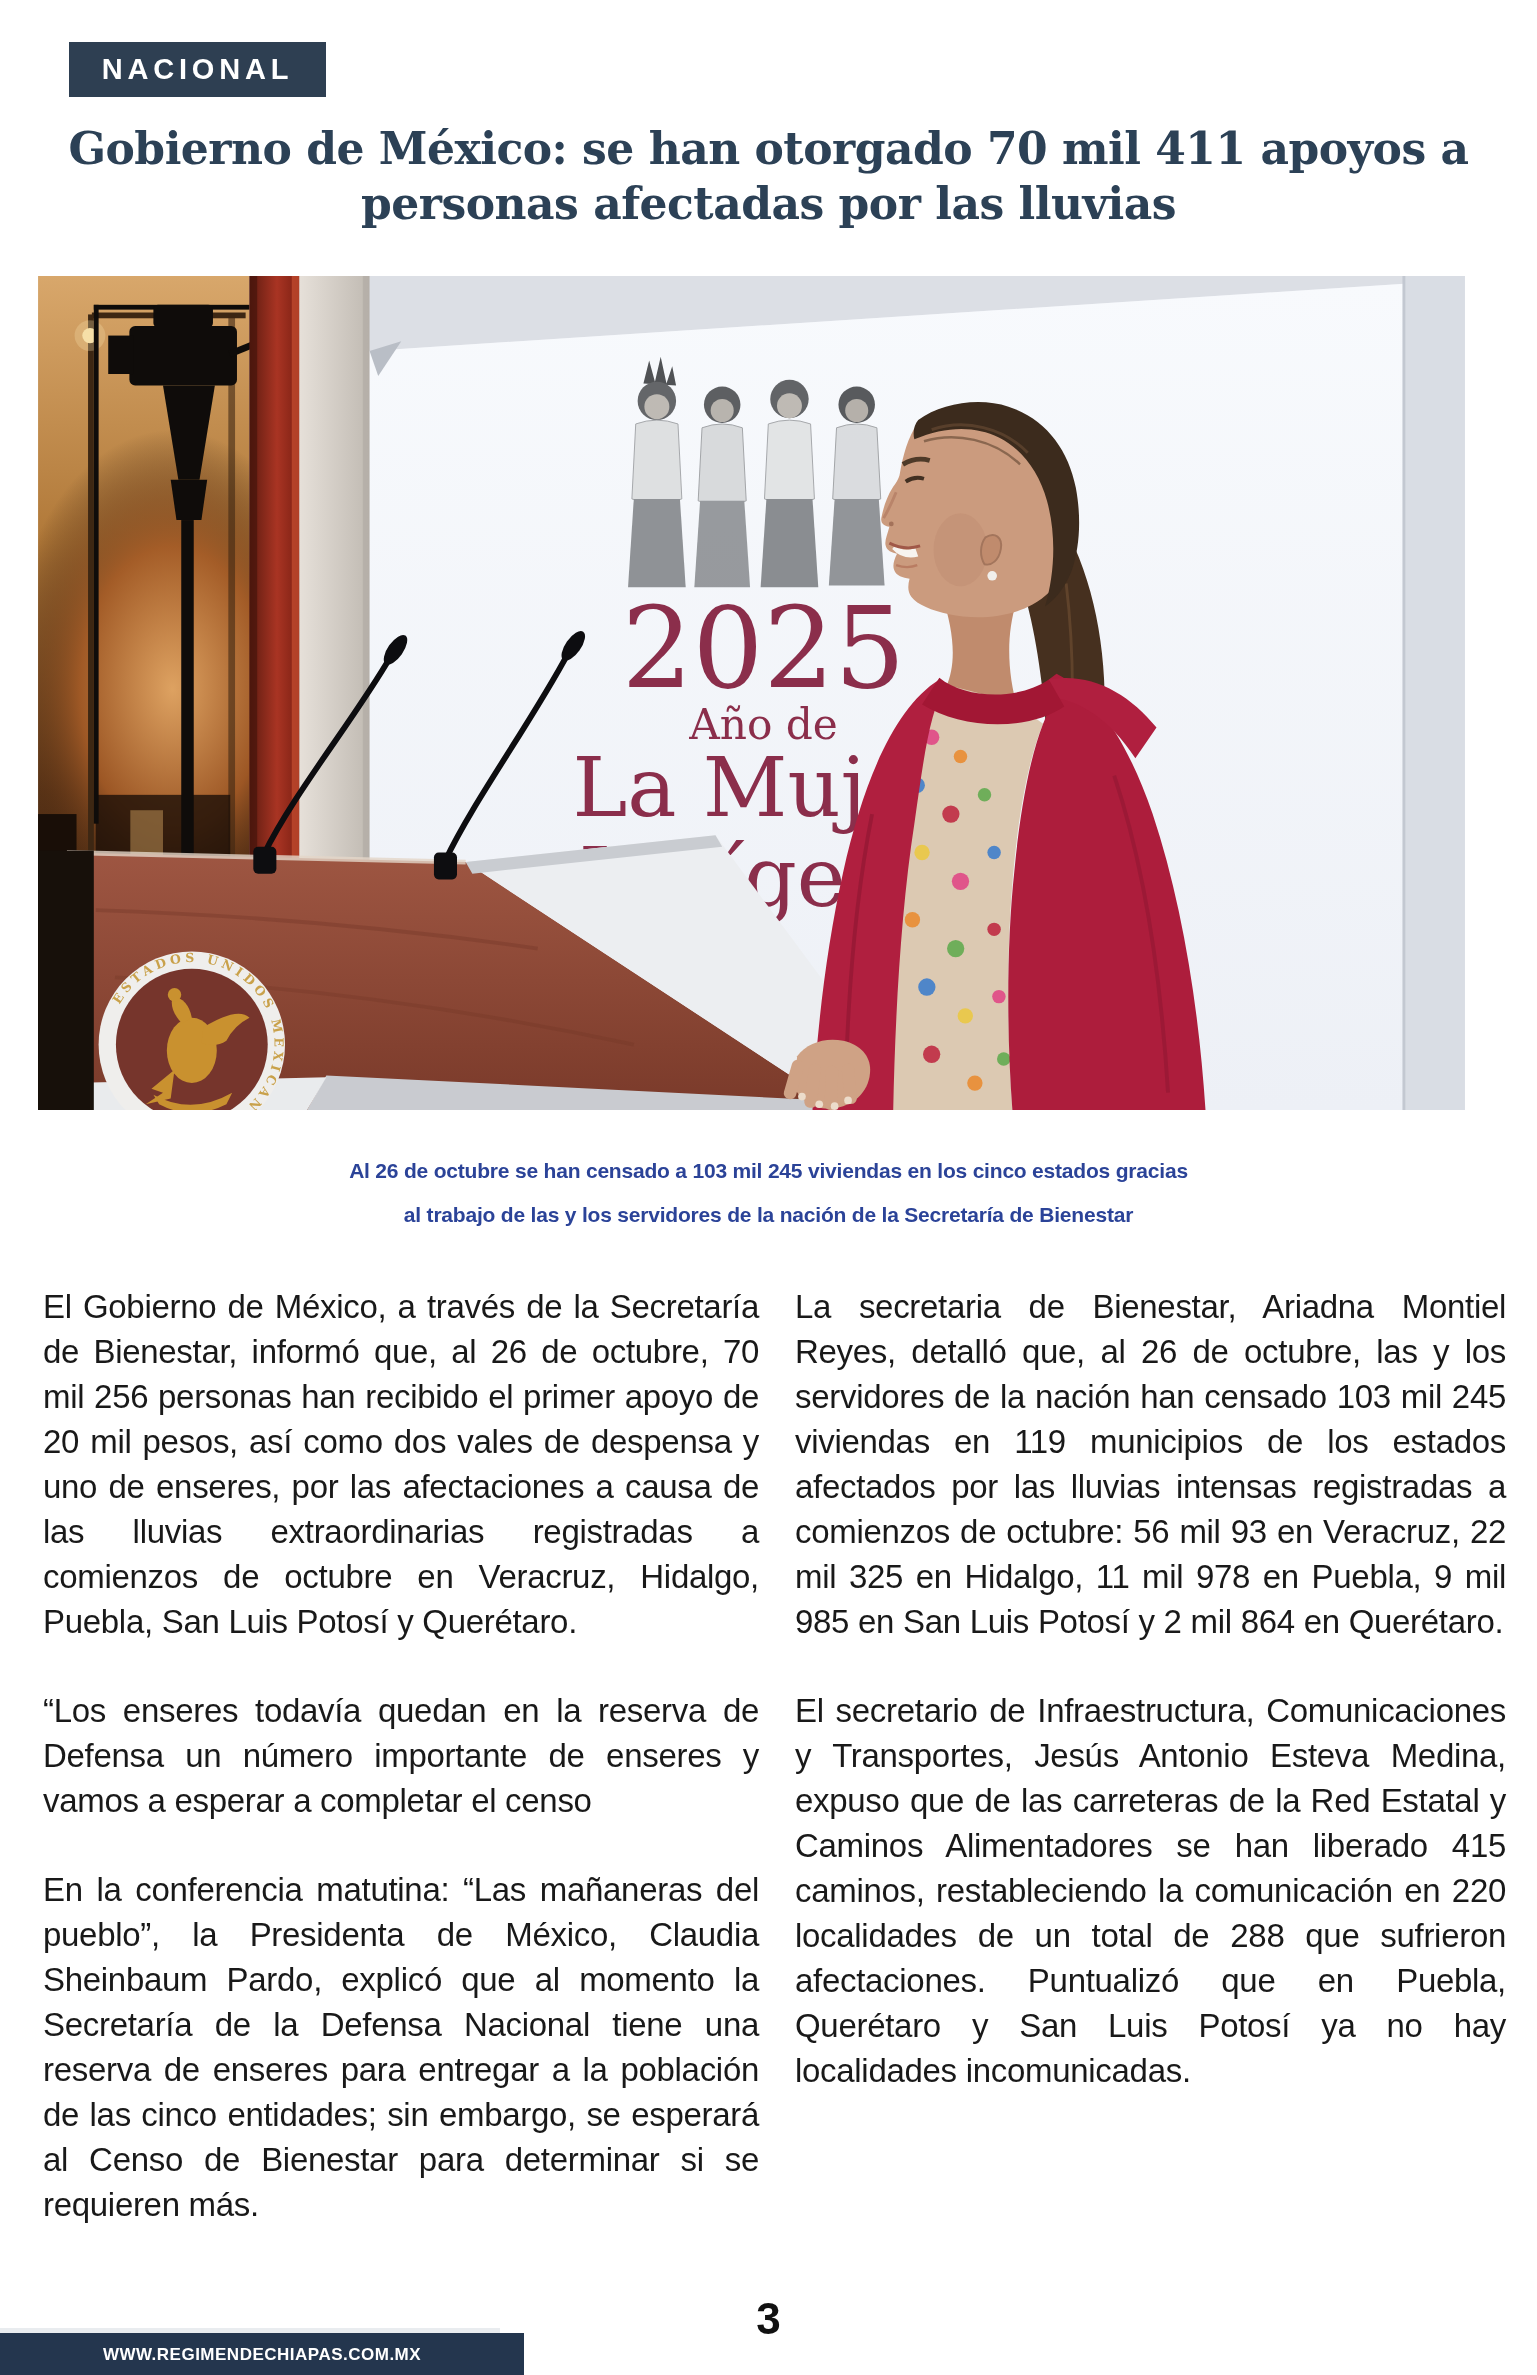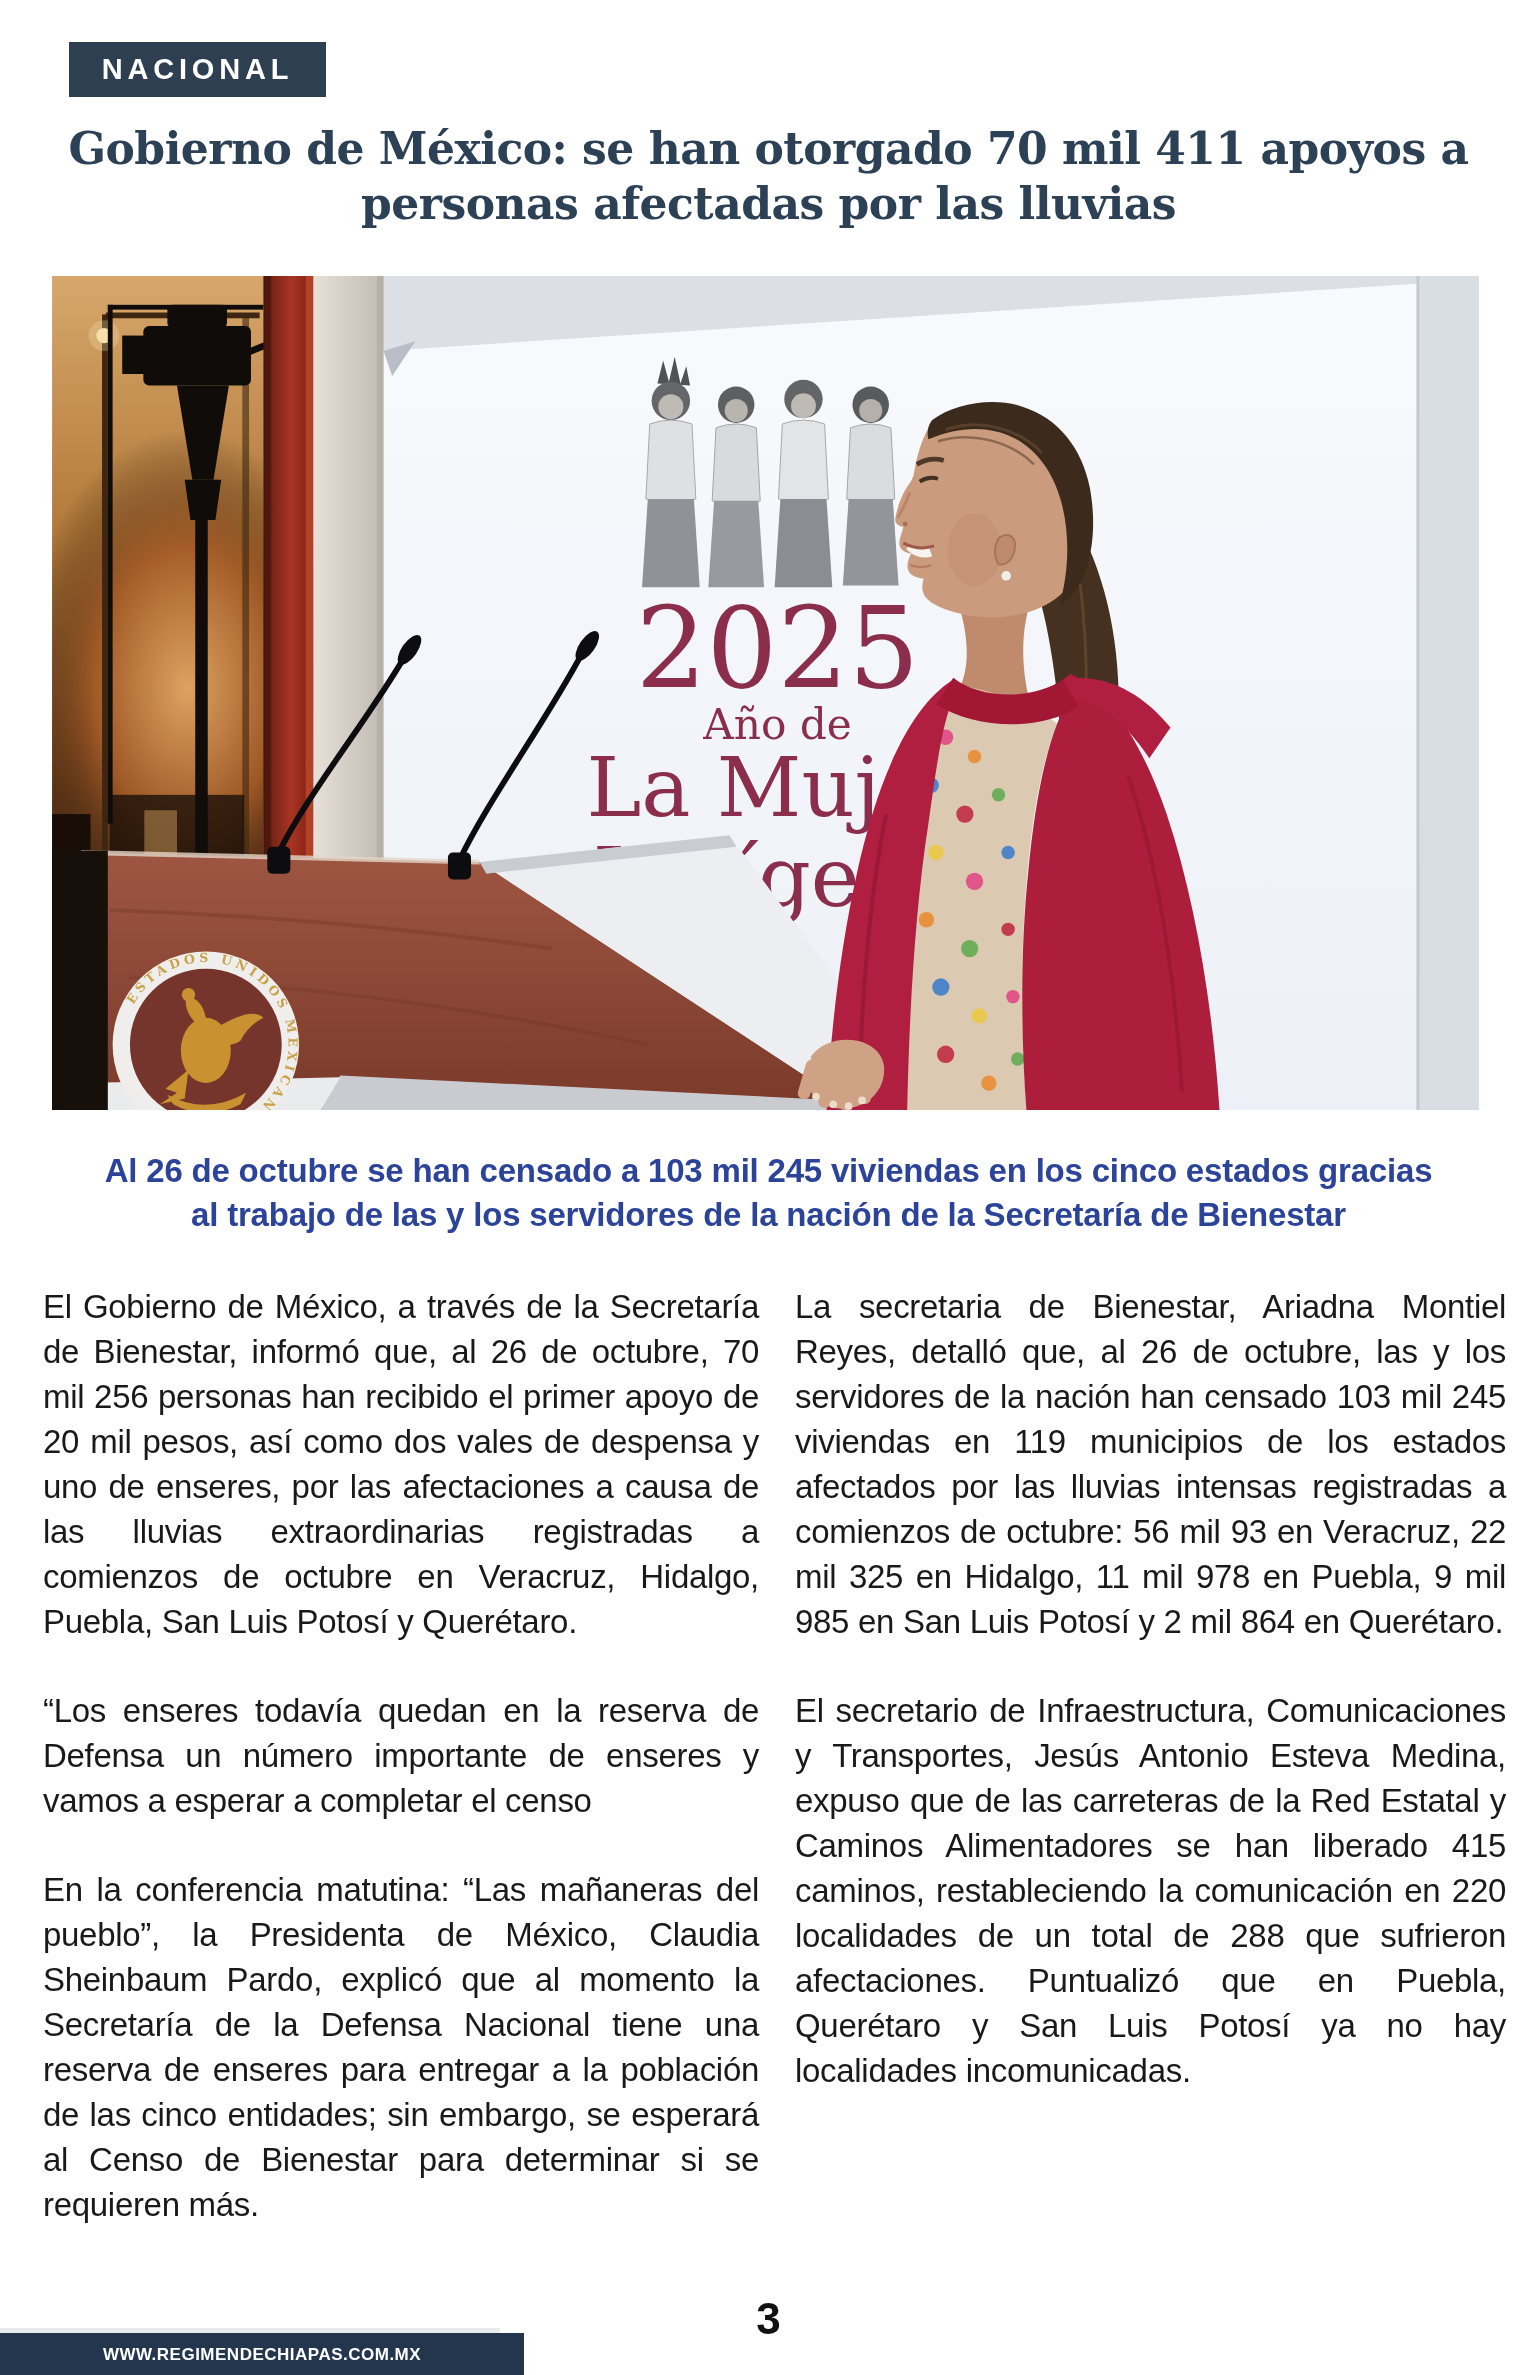--- a/index.html
+++ b/index.html
@@ -17,31 +17,31 @@
   }
   
   .headline{
     position:absolute;left:0;top:121px;width:100%;
     text-align:center;color:var(--headline,#2c4156);
     font-family:"DejaVu Serif",serif;font-weight:bold;
     font-size:44px;line-height:55px;letter-spacing:-0.5px;
   }
   
   .photo{
-    position:absolute;left:52px;top:276px;width:1310px;height:834px;
+    position:absolute;left:38px;top:276px;width:1310px;height:834px;
     background:#86efac;
   }
   .photo svg{display:block;width:1427px;height:834px;}
   .screen-text{font-family:"DejaVu Serif",serif;fill:var(--screen_text,#8b2e4b);}
   .seal-ring-text{font-family:"DejaVu Serif",serif;fill:#c9a14a;font-weight:bold;}
   
   .subheadline{
     position:absolute;left:0;top:1149px;width:100%;
     text-align:center;color:var(--subheadline,#2b4398);
-    font-weight:bold;font-size:33px;line-height:44px;letter-spacing:-0.2px;
+    font-weight:bold;font-size:21px;line-height:44px;letter-spacing:-0.2px;
   }
   
   .article{
     position:absolute;left:43px;top:1284px;width:1451px;
     display:grid;grid-template-columns:716px 711px;column-gap:36px;
     color:var(--body_text,#191919);
     font-size:33px;line-height:45px;text-align:justify;letter-spacing:-0.3px;
   }
   .article p{margin:0 0 44px 0;}
   .article p:last-child{margin-bottom:0;}

